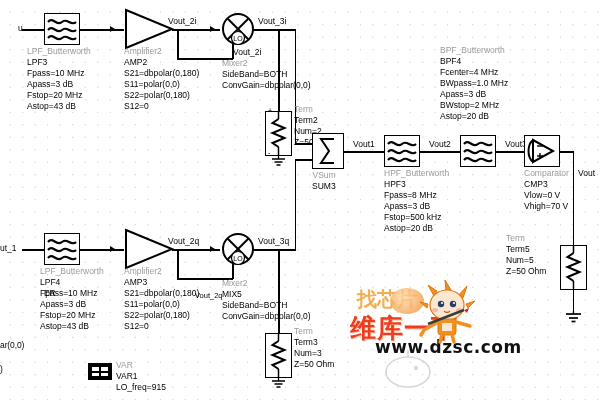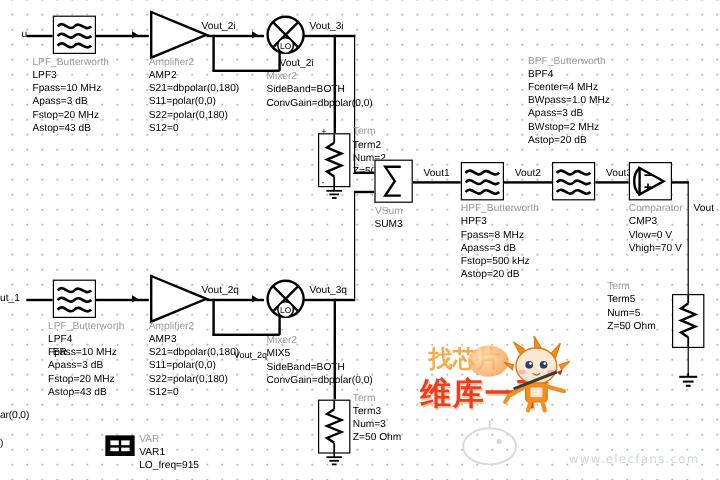--- a/index.html
+++ b/index.html
@@ -322,20 +322,21 @@
   </div>
   <div class="param" style="left:116px;top:360px;">
     <span class="nm">VAR</span>
     <span class="t">VAR1</span>
     <span class="t">LO_freq=915</span>
   </div>
 
   <div class="wm wmtop" style="left:357px;top:286px;">找芯片</div>
   <div class="wm" style="left:390px;top:288px;width:34px;height:26px;border-radius:50%;background:radial-gradient(circle at 40% 35%, #ffd9a8, #f0892a);opacity:.8;"></div>
   <div class="wm wm1" style="left:350px;top:311px;">维库一下</div>
+  <div class="wm wm2" style="left:375px;top:337px;">www.dzsc.com</div>
 
   <div class="mascot" style="left:420px;top:280px;">
     <svg width="56" height="62" viewBox="0 0 56 62">
       <g fill="#f2901f" stroke="#e0780d" stroke-width="1">
         <path d="M14 16 l-6 -11 l9 6 z"></path>
         <path d="M26 11 l-1 -11 l6 10 z"></path>
         <path d="M38 16 l9 -10 l-4 12 z"></path>
         <path d="M8 24 l-8 -2 l7 6 z"></path>
         <path d="M46 24 l9 -3 l-7 7 z"></path>
       </g>
@@ -358,15 +359,14 @@
     </svg>
   </div>
 
   <div class="wm" style="left:378px;top:350px;">
     <svg width="60" height="40" viewBox="0 0 60 40">
       <ellipse cx="30" cy="22" rx="22" ry="15" stroke="#d8d8d8" stroke-width="1.6" fill="none"></ellipse>
       <line x1="30" y1="7" x2="30" y2="0" stroke="#d8d8d8" stroke-width="1.6"></line>
       <circle cx="38" cy="18" r="2.2" fill="#d8d8d8"></circle>
     </svg>
   </div>
-  <div class="wm wm4" style="left:474px;top:378px;">www.elecfans.com</div>
 
 </div>
 
 </body></html>

